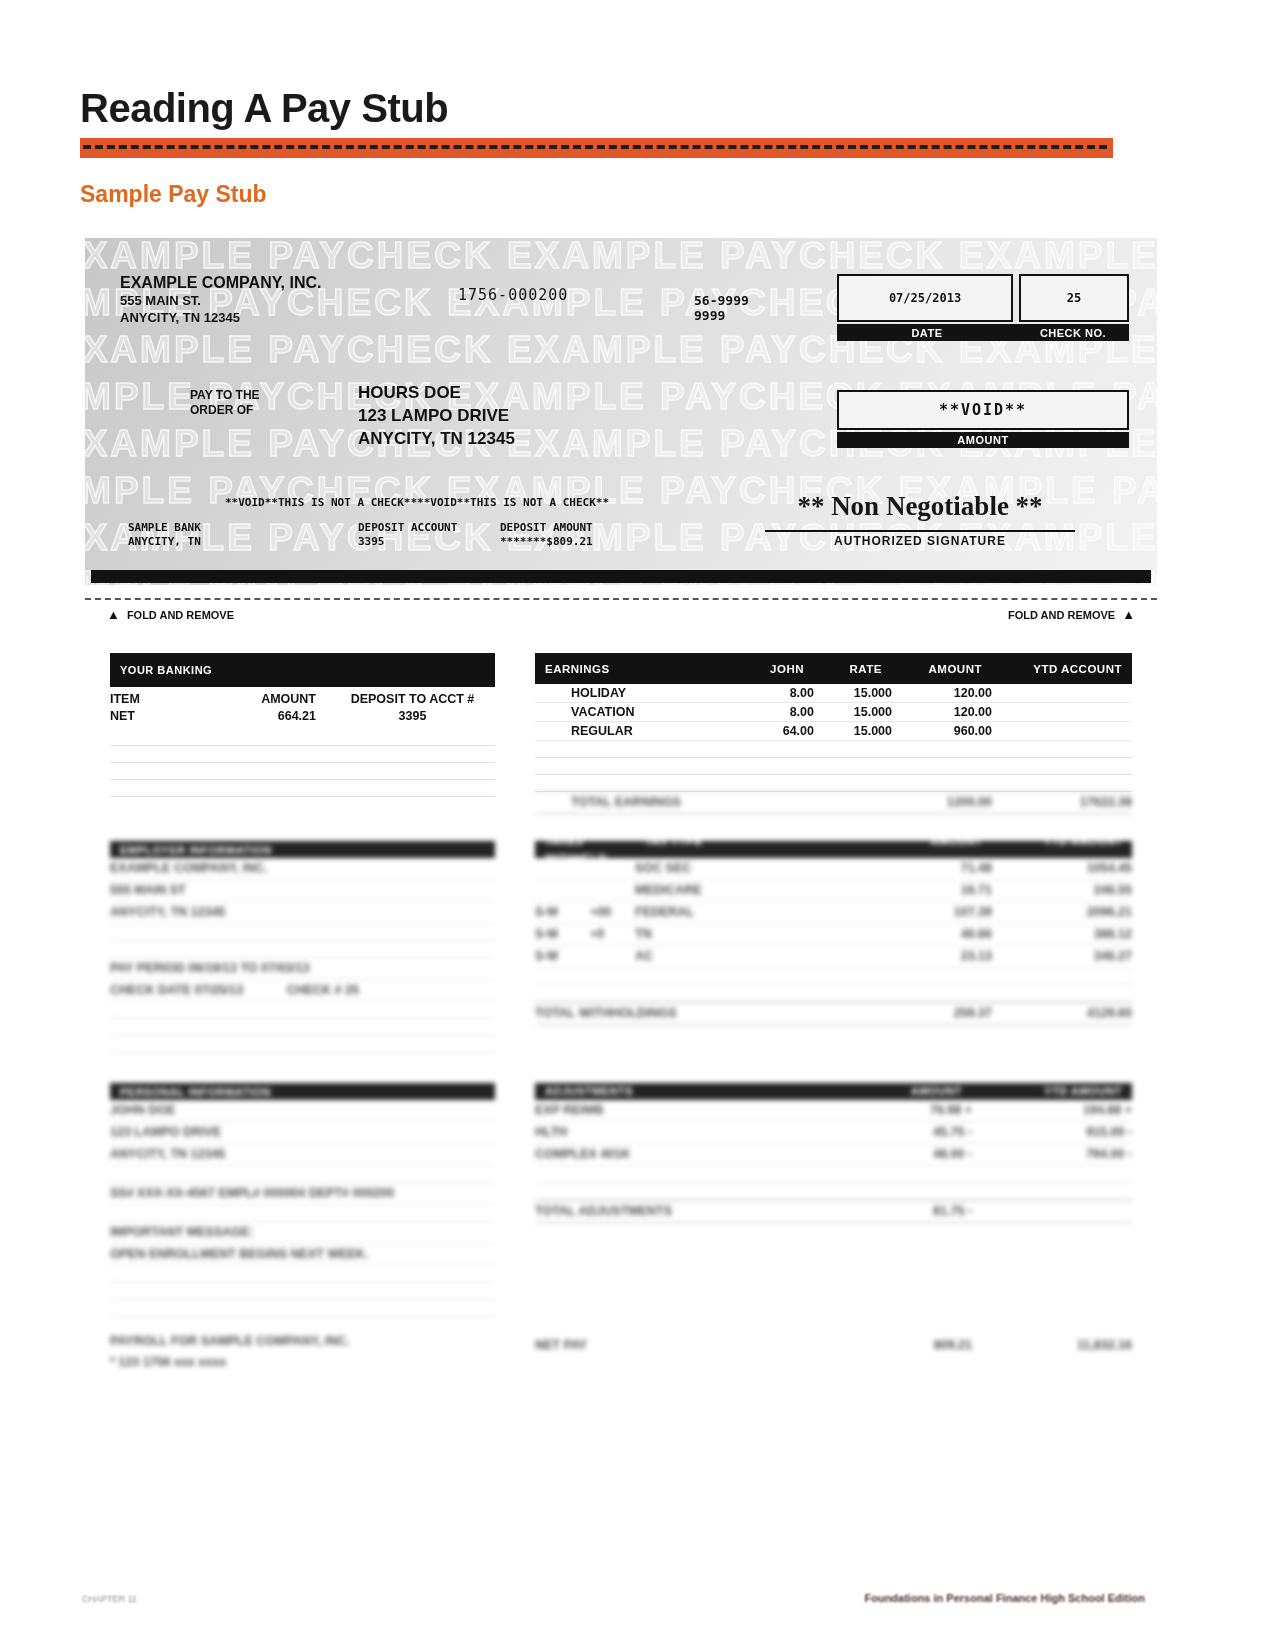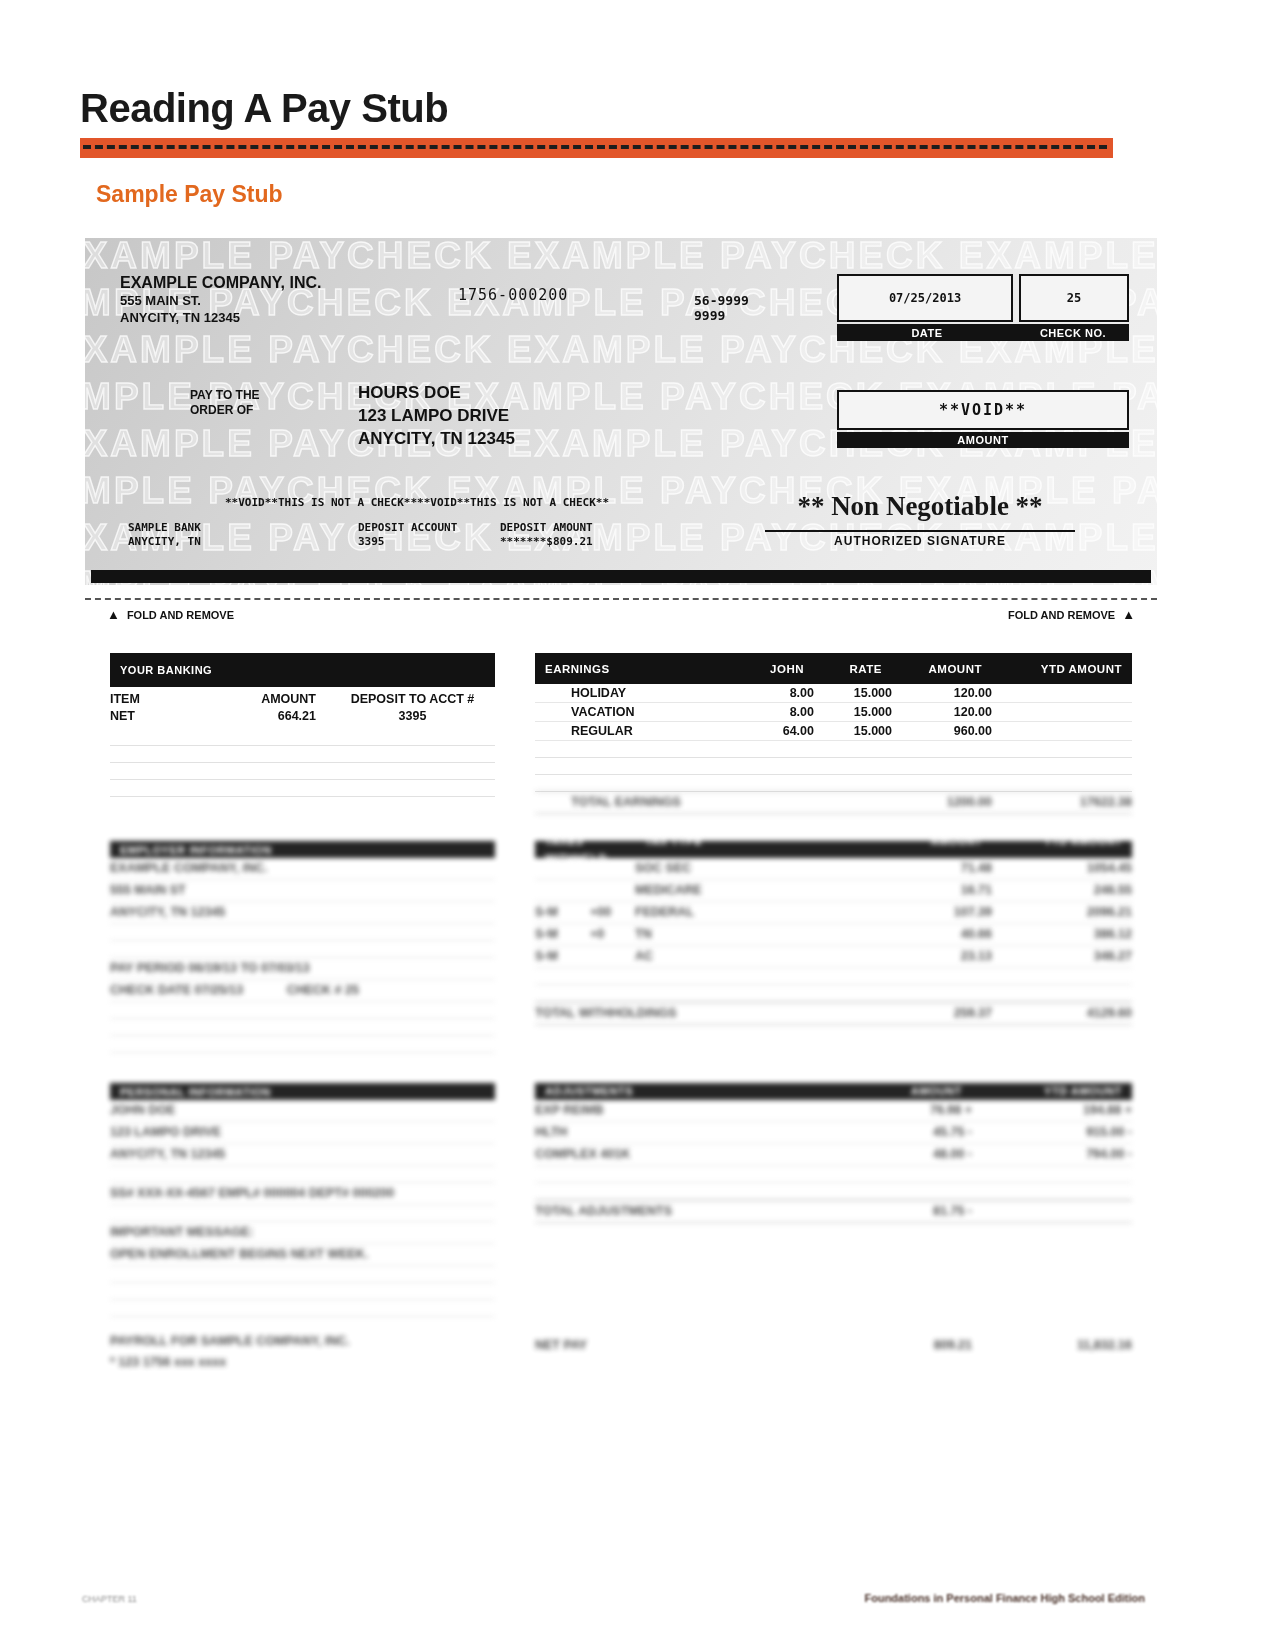--- a/index.html
+++ b/index.html
@@ -4,21 +4,21 @@
 <style>
   * { margin:0; padding:0; box-sizing:border-box; }
   body { background:#fff; }
   .page { position:relative; width:1275px; height:1650px; background:#ffffff;
           font-family:"Liberation Sans", sans-serif; color:#111; overflow:hidden; }
 
   
   .title { position:absolute; left:80px; top:86px; font-size:40px; font-weight:bold; letter-spacing:-0.5px; color:#1a1a1a; }
   .divider { position:absolute; left:80px; top:138px; width:1033px; height:20px; background:#E2562A; }
   .divider .dash { position:absolute; left:3px; right:6px; top:7px; border-top:4px dashed #1d1d1d; }
-  .subtitle { position:absolute; left:96px; top:181px; font-size:23px; font-weight:bold; color:#E2681E; }
+  .subtitle { position:absolute; left:80px; top:181px; font-size:23px; font-weight:bold; color:#E2681E; }
 
   
   .stub { position:absolute; left:85px; top:238px; width:1072px; height:1152px; background:#fff; }
 
   
   .check { position:absolute; left:0; top:0; width:1072px; height:347px;
            background:linear-gradient(125deg,#c7c7c7 0%,#d9d9d9 35%,#ebebeb 75%,#f2f2f2 100%); overflow:hidden; }
   .wm { position:absolute; inset:-6px 0 0 -30px; pointer-events:none; }
   .wm-line { white-space:nowrap; font-size:37px; font-weight:bold; letter-spacing:3px; line-height:47px;
              color:rgba(255,255,255,0.38); -webkit-text-stroke:1.4px rgba(255,255,255,0.75); }
@@ -222,21 +222,21 @@
       <div class="rule"></div>
     </div>
 
     <div class="earnings">
       <div class="tbl-bar blackbar earn-bar">
         <div class="earn-grid-inner">
           <span>EARNINGS</span>
           <span class="n">JOHN</span>
           <span class="n">RATE</span>
           <span class="n">AMOUNT</span>
-          <span class="n">YTD AMOUNT</span>
+          <span class="n">YTD ACCOUNT</span>
         </div>
       </div>
       <div class="earn-grid earn-row">
         <span>HOLIDAY</span>
         <span class="n">8.00</span>
         <span class="n">15.000</span>
         <span class="n">120.00</span>
         <span class="n"></span>
       </div>
       <div class="earn-grid earn-row">

